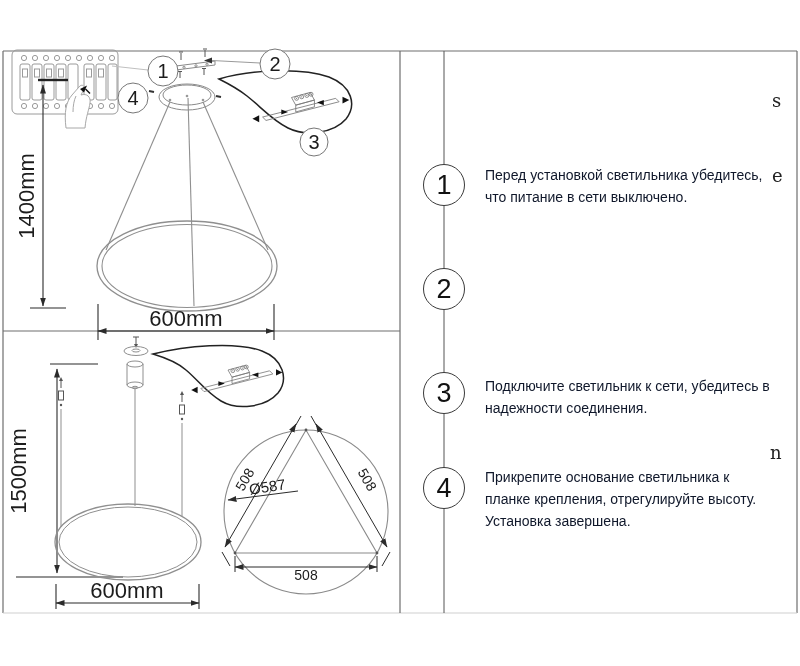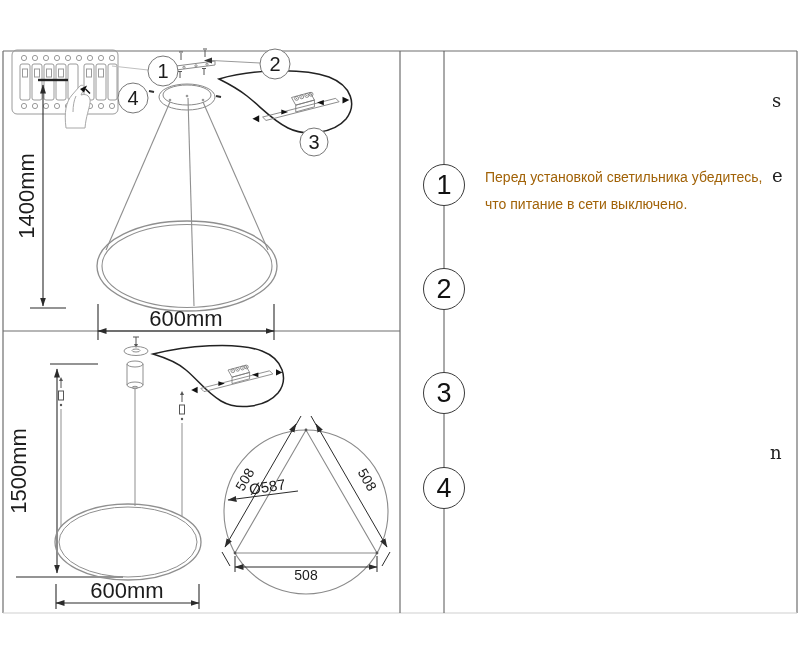--- a/index.html
+++ b/index.html
@@ -6,21 +6,21 @@
   .canvas{position:relative;width:800px;height:666px;background:#fff;overflow:hidden;
           font-family:"Liberation Sans",sans-serif;}
   .canvas svg{position:absolute;left:0;top:0;}
   svg text{font-family:"Liberation Sans",sans-serif;fill:#1c1c1c;}
   .dim-label{font-size:22px;}
   .dim-label-sm{font-size:14px;}
   .callout-num{font-size:20px;}
   .step-circle{position:absolute;width:42px;height:42px;border:1.5px solid #3a3a3a;border-radius:50%;
     background:#fff;display:flex;align-items:center;justify-content:center;
     font-size:27px;color:#111;box-sizing:border-box;z-index:3;}
-  .step-text{position:absolute;width:296px;font-size:14px;line-height:27px;color:#a16207;
+  .step-text{position:absolute;width:296px;font-size:14px;line-height:22px;color:#0f172a;
     white-space:pre-line;z-index:3;}
   .wm{position:absolute;font-family:"DejaVu Serif",serif;font-size:18px;color:#222;z-index:2;}
 </style>
 </head>
 <body>
 
 <div class="canvas">
 
 <svg width="800" height="666" viewBox="0 0 800 666">
   <defs>
@@ -257,22 +257,27 @@
   <div class="step-text" style="left:485px;top:164px">Перед установкой светильника убедитесь,
 что питание в сети выключено.</div>
 
   <div class="step-circle" style="left:423px;top:268px">
     <span>2</span>
   </div>
 
   <div class="step-circle" style="left:423px;top:372px">
     <span>3</span>
   </div>
+  <div class="step-text" style="left:485px;top:375px">Подключите светильник к сети, убедитесь в
+надежности соединения.</div>
 
   <div class="step-circle" style="left:423px;top:467px">
     <span>4</span>
   </div>
+  <div class="step-text" style="left:485px;top:466px">Прикрепите основание светильника к
+планке крепления, отрегулируйте высоту.
+Установка завершена.</div>
 
   <span class="wm" style="left:772px;top:90px">s</span>
   <span class="wm" style="left:772px;top:165px">e</span>
   <span class="wm" style="left:770px;top:442px">n</span>
 
 </div>
 
 </body></html>

